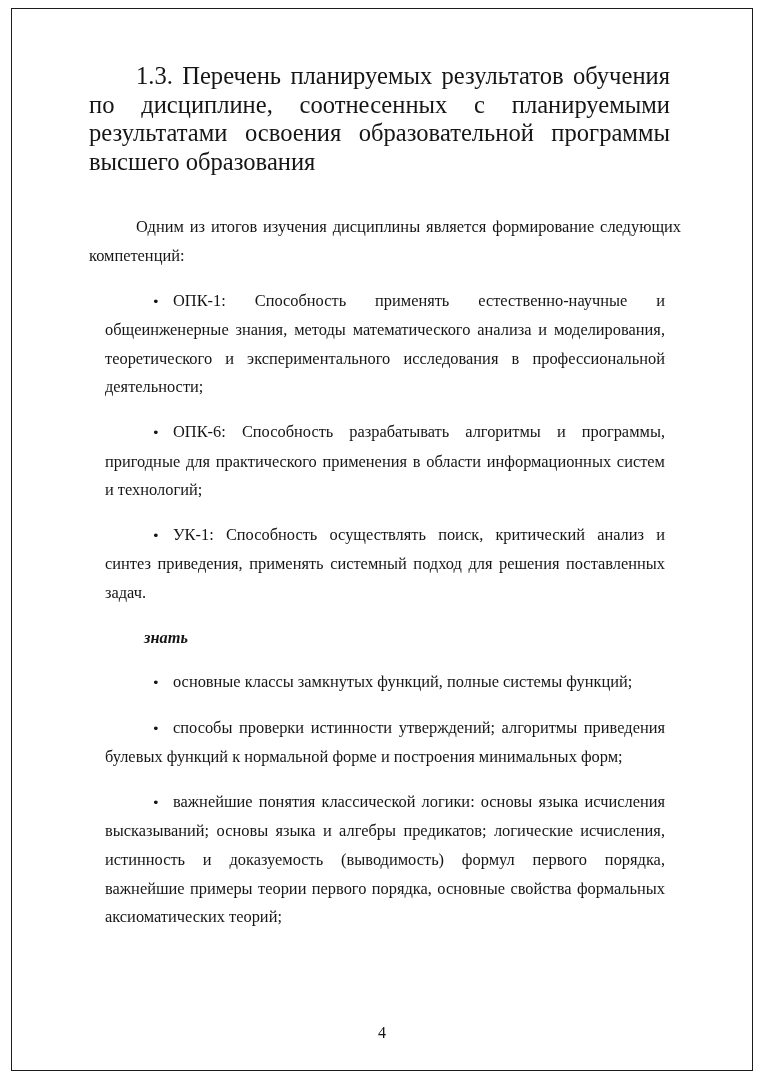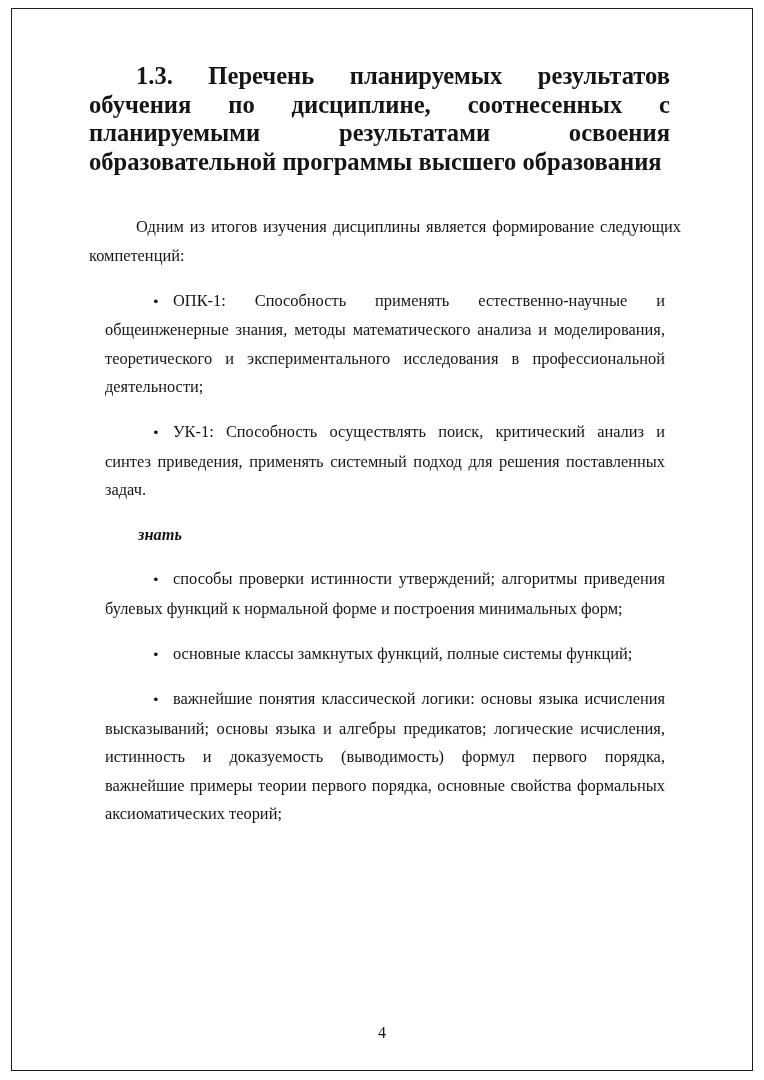--- a/index.html
+++ b/index.html
@@ -27,21 +27,21 @@
   .content {
     position: absolute;
     top: 62px;
     left: 89px;
     width: 592px;
     font-size: 16.4px;
     line-height: 28.6px;
     text-align: justify;
   }
   .heading {
-    font-weight: bold;
+    font-weight: normal;
     text-indent: 47px;
     margin: 0 11px 30px 0;
   }
   .para {
     margin: 0;
     text-indent: 47px;
   }
   .gap-before {
     margin-top: 37px;
   }
@@ -53,21 +53,21 @@
     display: inline-block;
     width: 21px;
     text-indent: 0;
     font-family: "DejaVu Sans", sans-serif;
     font-size: 13px;
     vertical-align: baseline;
   }
   .know-label {
     font-weight: bold;
     font-style: italic;
-    margin: 2px;
+    margin: 8px;
     text-indent: 47px;
   }
   .page-number {
     position: absolute;
     bottom: 38px;
     left: 0;
     width: 100%;
     text-align: center;
     font-size: 16px;
   }
@@ -80,31 +80,34 @@
 <div class="content">
 
   <h2 class="heading">1.3. Перечень планируемых результатов обучения по дисциплине, соотнесенных с планируемыми результатами освоения образовательной программы высшего образования</h2>
 
   <p class="para gap-before">Одним из итогов изучения дисциплины является формирование следующих компетенций:</p>
 
   <p class="bullet-item">
     <span class="bullet-glyph">•</span><span>ОПК-1: Способность применять естественно-научные и общеинженерные знания, методы математического анализа и моделирования, теоретического и экспериментального исследования в профессиональной деятельности;</span>
   </p>
   <p class="bullet-item">
+    <span class="bullet-glyph">•</span><span>ОПК-6: Способность разрабатывать алгоритмы и программы, пригодные для практического применения в области информационных систем и технологий;</span>
+  </p>
+  <p class="bullet-item">
     <span class="bullet-glyph">•</span><span>УК-1: Способность осуществлять поиск, критический анализ и синтез приведения, применять системный подход для решения поставленных задач.</span>
   </p>
 
 
   <p class="know-label">знать</p>
 
   <p class="bullet-item">
-    <span class="bullet-glyph">•</span><span>способы проверки истинности утверждений; алгоритмы приведения булевых функций к нормальной форме и построения минимальных форм;</span>
+    <span class="bullet-glyph">•</span><span>основные классы замкнутых функций, полные системы функций;</span>
   </p>
   <p class="bullet-item">
-    <span class="bullet-glyph">•</span><span>основные классы замкнутых функций, полные системы функций;</span>
+    <span class="bullet-glyph">•</span><span>способы проверки истинности утверждений; алгоритмы приведения булевых функций к нормальной форме и построения минимальных форм;</span>
   </p>
   <p class="bullet-item">
     <span class="bullet-glyph">•</span><span>важнейшие понятия классической логики: основы языка исчисления высказываний; основы языка и алгебры предикатов; логические исчисления, истинность и доказуемость (выводимость) формул первого порядка, важнейшие примеры теории первого порядка, основные свойства формальных аксиоматических теорий;</span>
   </p>
 
 </div>
 
 <div class="page-number">4</div>
 
 </body></html>

